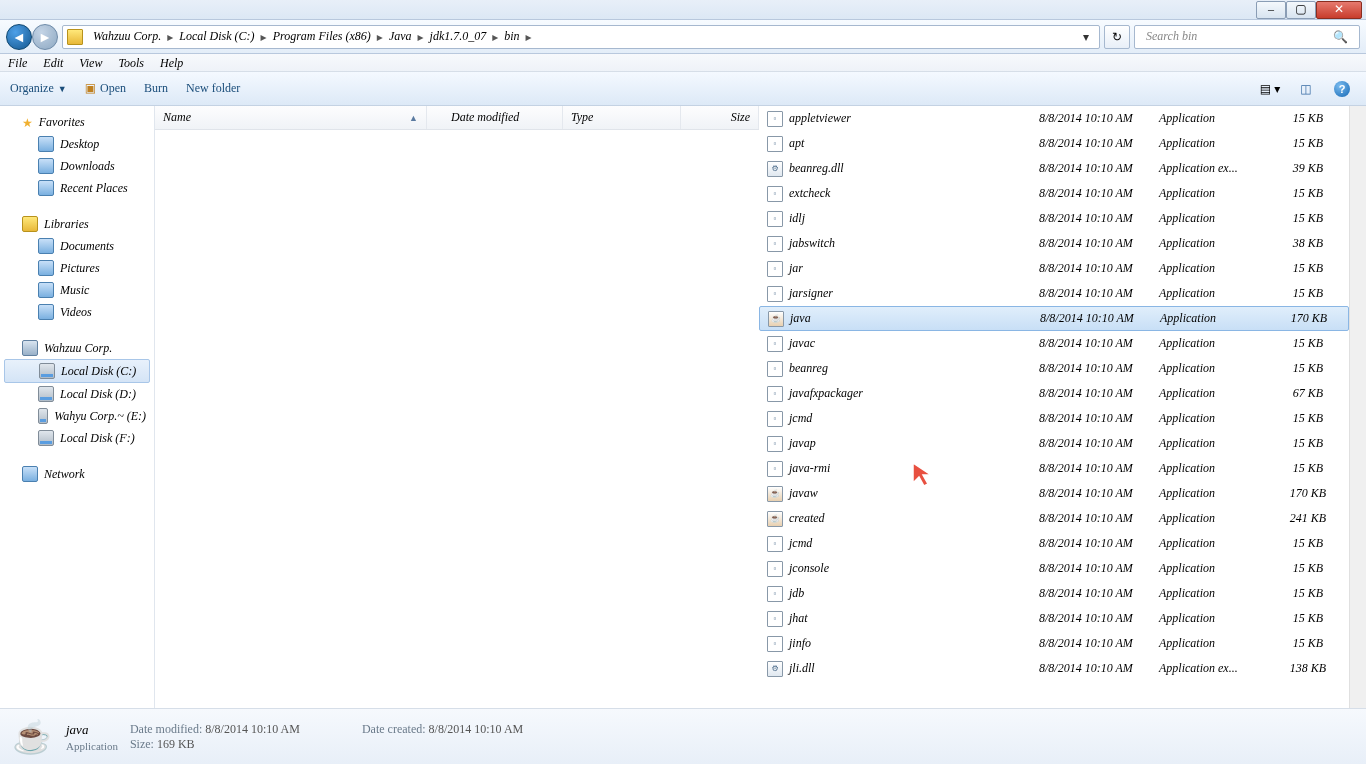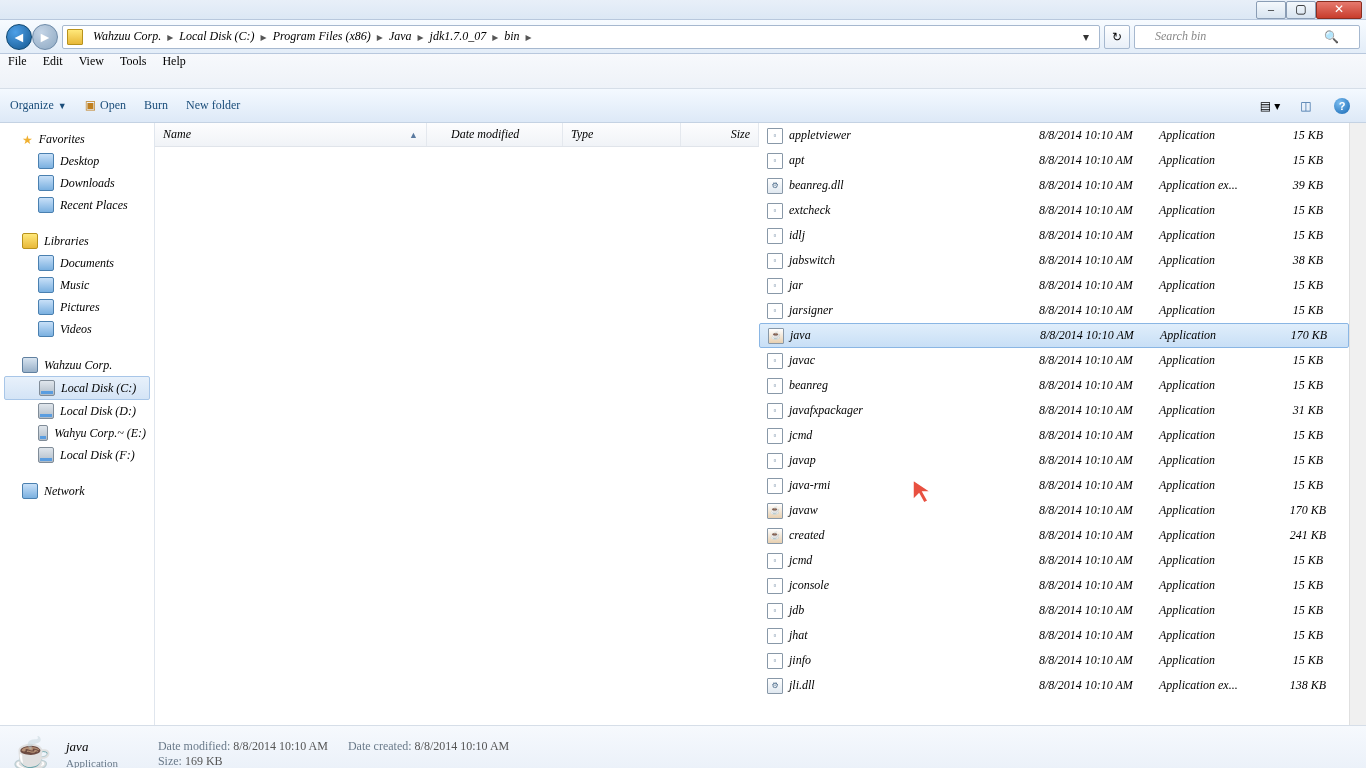--- a/index.html
+++ b/index.html
@@ -16,25 +16,25 @@
 .nav-arrows { display: flex; gap: 0; }
 .nav-arrow { width: 26px; height: 26px; border-radius: 50%; background: radial-gradient(circle at 35% 30%, #4ea0e8, #14578f); border: 1px solid #0d4670; display: flex; align-items: center; justify-content: center; color: #fff; font-family: sans-serif; font-size: 14px; }
 .nav-arrow.fwd { background: radial-gradient(circle at 35% 30%, #c4d4e6, #8da8c2); border-color: #6d8aa8; }
 .addr-bar { flex: 1; height: 24px; border: 1px solid #a6b8cf; background: #fff; display: flex; align-items: center; padding: 0 4px; border-radius: 2px; }
 .addr-icon { width: 16px; height: 16px; background: linear-gradient(#ffe87a,#e8b838); border: 1px solid #b8921c; border-radius: 1px; margin-right: 6px; }
 .breadcrumbs { display: flex; align-items: center; gap: 0; font-style: italic; }
 .bc-item { padding: 0 4px; white-space: nowrap; }
 .bc-sep { font-family: sans-serif; font-style: normal; color: #555; padding: 0 2px; }
 .addr-drop { width: 18px; display: flex; align-items: center; justify-content: center; font-family: sans-serif; color: #333; }
 .refresh-box { width: 26px; height: 24px; border: 1px solid #a6b8cf; background: linear-gradient(#fff,#e8eff8); display: flex; align-items: center; justify-content: center; border-radius: 2px; font-family: sans-serif; }
-.search-box { width: 226px; height: 24px; border: 1px solid #a6b8cf; background: #fff; display: flex; align-items: center; padding: 0 20px; border-radius: 2px; font-style: italic; color: #888; }
+.search-box { width: 226px; height: 24px; border: 1px solid #a6b8cf; background: #fff; display: flex; align-items: center; padding: 0 11px; border-radius: 2px; font-style: italic; color: #888; }
 .search-box .sicon { margin-left: auto; font-family: sans-serif; color: #3a6ea5; font-style: normal; }
 
 
-.menubar { height: 35px; background: linear-gradient(#f7f9fc,#eef2f8); border-bottom: 1px solid #d6dee8; display: flex; align-items: flex-start; padding: 0 8px; gap: 16px; }
+.menubar { height: 18px; background: linear-gradient(#f7f9fc,#eef2f8); border-bottom: 1px solid #d6dee8; display: flex; align-items: flex-end; padding: 0 8px; gap: 16px; font-style: italic; }
 
 
 .toolbar { height: 34px; background: linear-gradient(#f4f9ff,#dde9f7); border-bottom: 1px solid #c4d2e3; display: flex; align-items: center; padding: 0 10px; gap: 18px; }
 .tb-btn { color: #1a4d7a; font-family: 'Segoe UI', sans-serif; font-size: 12px; display: flex; align-items: center; gap: 4px; }
 .tb-btn .drop { font-size: 9px; }
 .tb-right { margin-left: auto; display: flex; gap: 8px; align-items: center; }
 .tb-iconbtn { width: 28px; height: 22px; display: flex; align-items: center; justify-content: center; }
 .help-ic { width: 16px; height: 16px; border-radius: 50%; background: radial-gradient(circle at 35% 30%, #7abcf0, #1567b3); color: #fff; font-family: sans-serif; font-weight: bold; font-size: 11px; display: flex; align-items: center; justify-content: center; }
 
 
@@ -77,21 +77,21 @@
 
 .cursor { position: absolute; left: 756px; top: 355px; pointer-events: none; z-index: 100; }
 
 
 .detailpane { height: 56px; border-top: 1px solid #d6dee8; background: linear-gradient(#f6f9fd,#e8eff8); display: flex; align-items: center; padding: 4px 10px; gap: 12px; font-family: 'Segoe UI', sans-serif; }
 .dp-icon { width: 44px; height: 44px; display: flex; align-items: center; justify-content: center; }
 .dp-java { font-size: 32px; color: #c04820; font-family: sans-serif; }
 .dp-text { display: flex; flex-direction: column; gap: 2px; }
 .dp-name { font-family: 'Segoe Script', cursive; font-style: italic; font-size: 13px; }
 .dp-sub { color: #6a7a8a; font-size: 11px; }
-.dp-meta { display: flex; gap: 20px; font-size: 11px; color: #555; margin-left: 28px; }
+.dp-meta { display: flex; gap: 62px; font-size: 11px; color: #555; }
 .dp-meta span.lbl { color: #6a7a8a; }
 </style>
 </head>
 <body>
 
 <div class="window-chrome">
   <div class="chrome-btns">
     <div class="chrome-btn">
         <span>–</span>
       </div>
@@ -194,25 +194,25 @@
         <div class="sb-head">
           <span class="ic ic-folder"></span>
           <span>Libraries</span>
         </div>
         <div class="sb-item">
           <span class="ic ic-lib"></span>
           <span>Documents</span>
         </div>
         <div class="sb-item">
           <span class="ic ic-lib"></span>
+          <span>Pictures</span>
+        </div>
+        <div class="sb-item">
+          <span class="ic ic-lib"></span>
           <span>Music</span>
-        </div>
-        <div class="sb-item">
-          <span class="ic ic-lib"></span>
-          <span>Pictures</span>
         </div>
         <div class="sb-item">
           <span class="ic ic-lib"></span>
           <span>Videos</span>
         </div>
       </div>
       <div class="sb-group">
         <div class="sb-head">
           <span class="ic ic-comp"></span>
           <span>Wahzuu Corp.</span>
@@ -352,21 +352,21 @@
             <div class="cell c-type">Application</div>
             <div class="cell c-size">15 KB</div>
           </div>
           <div class="row">
             <div class="cell c-name">
               <span class="fic">▫</span>
               <span>javafxpackager</span>
             </div>
             <div class="cell c-date">8/8/2014 10:10 AM</div>
             <div class="cell c-type">Application</div>
-            <div class="cell c-size">31 KB</div>
+            <div class="cell c-size">67 KB</div>
           </div>
           <div class="row">
             <div class="cell c-name">
               <span class="fic">▫</span>
               <span>jcmd</span>
             </div>
             <div class="cell c-date">8/8/2014 10:10 AM</div>
             <div class="cell c-type">Application</div>
             <div class="cell c-size">15 KB</div>
           </div>

